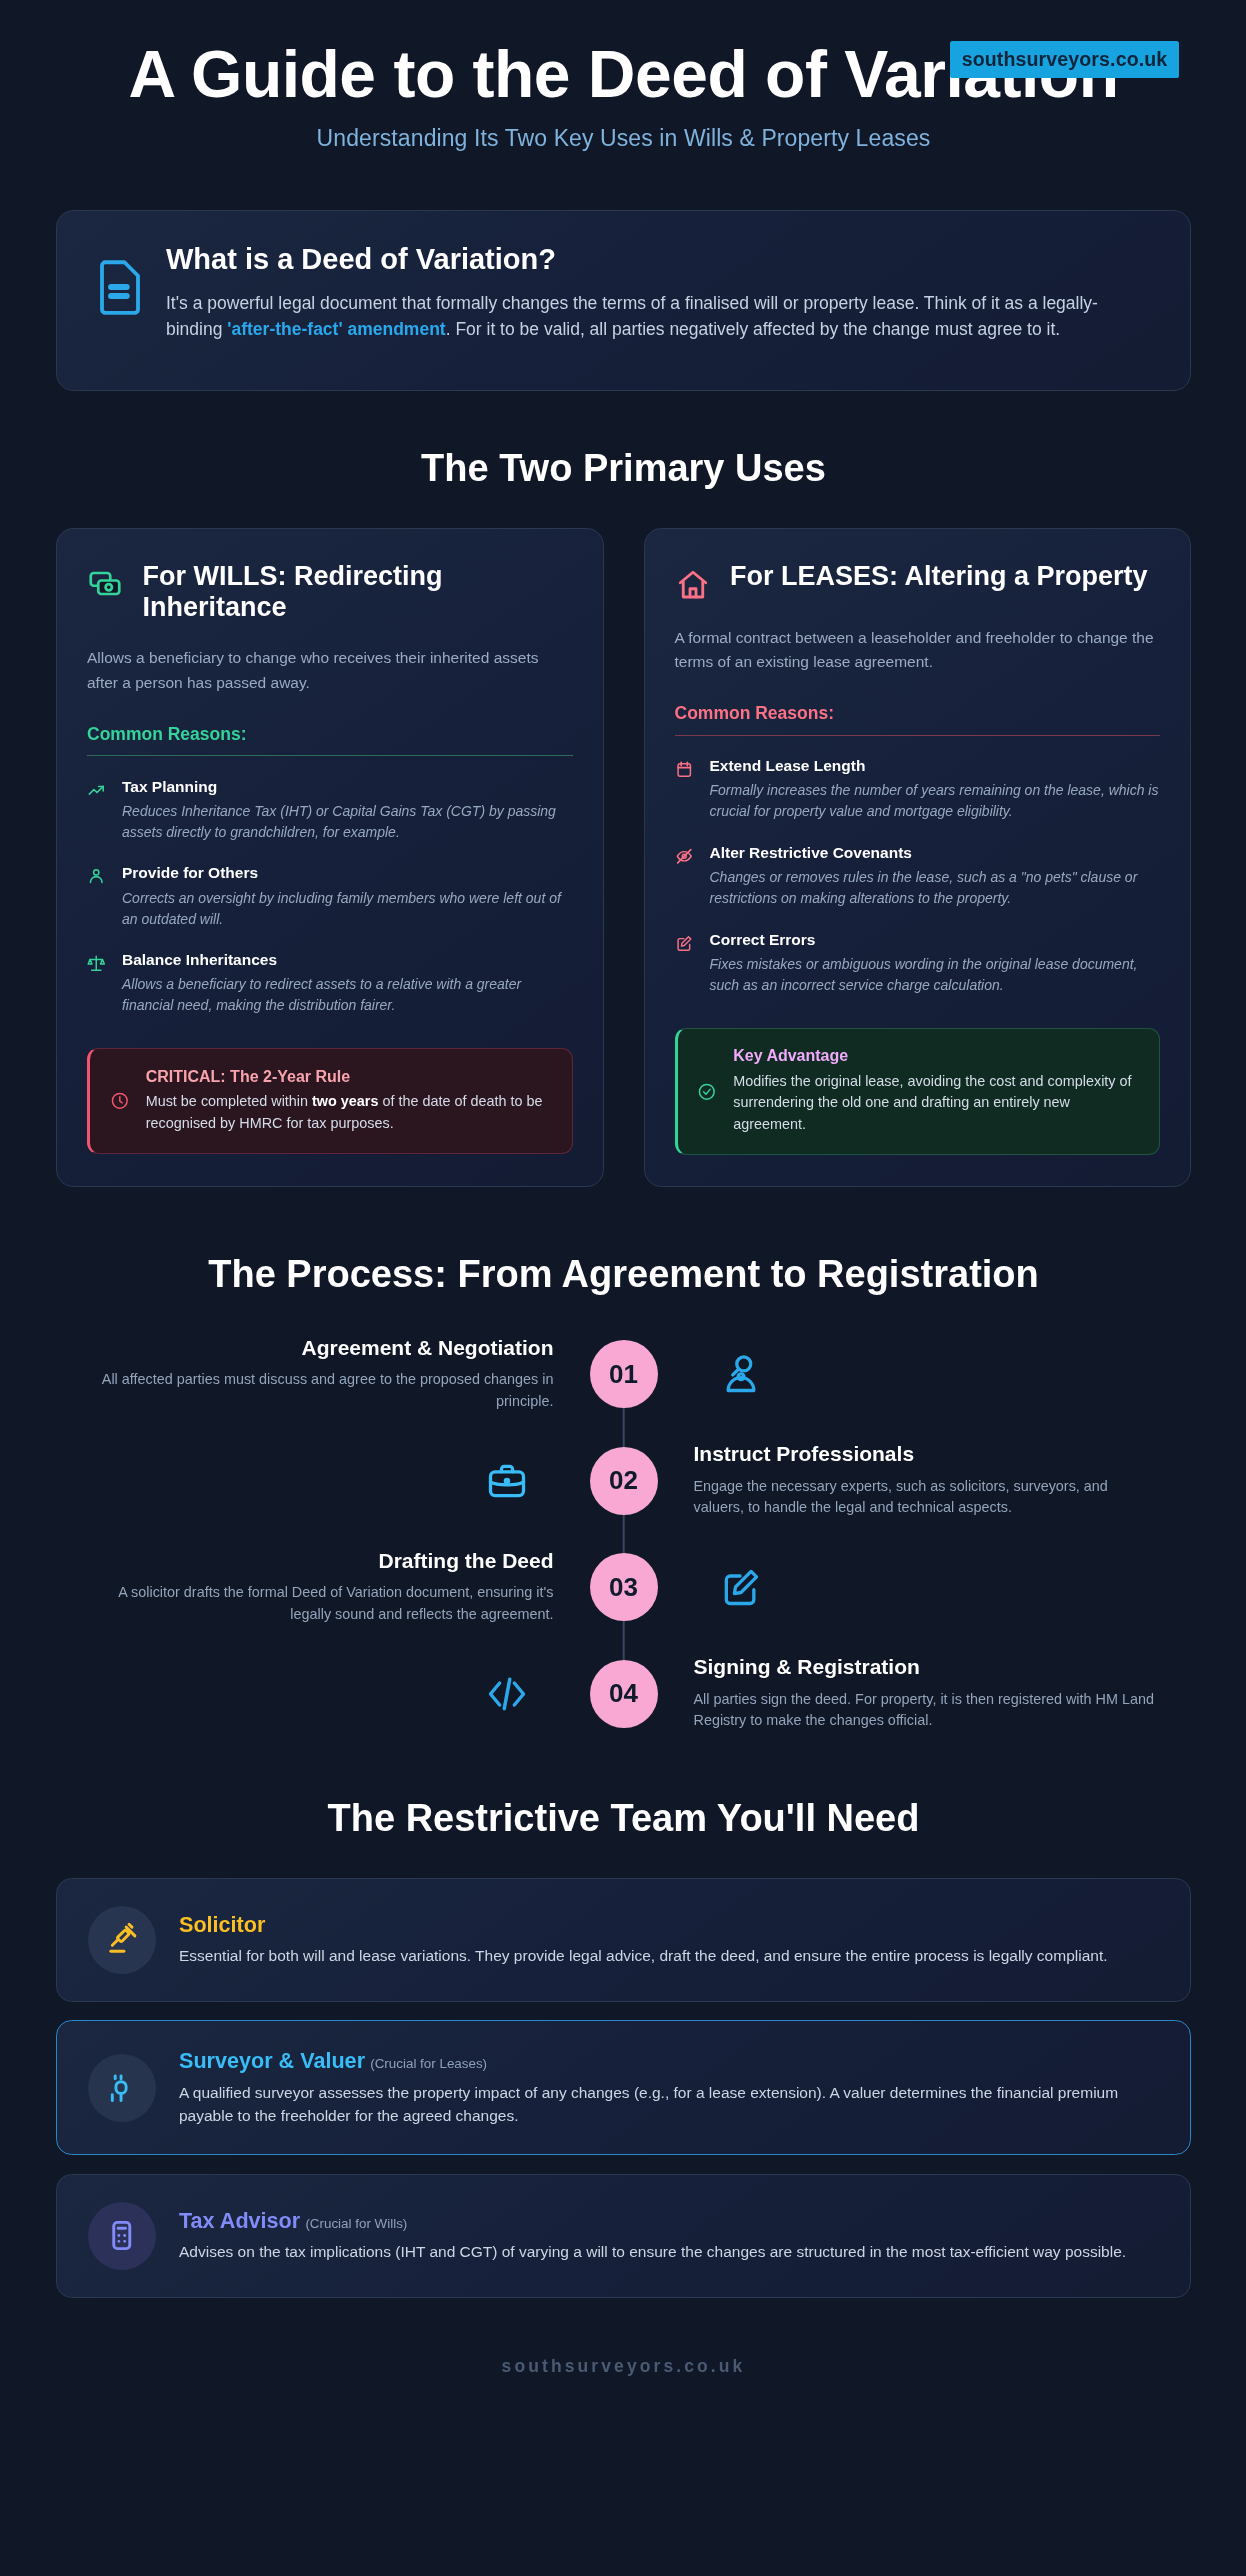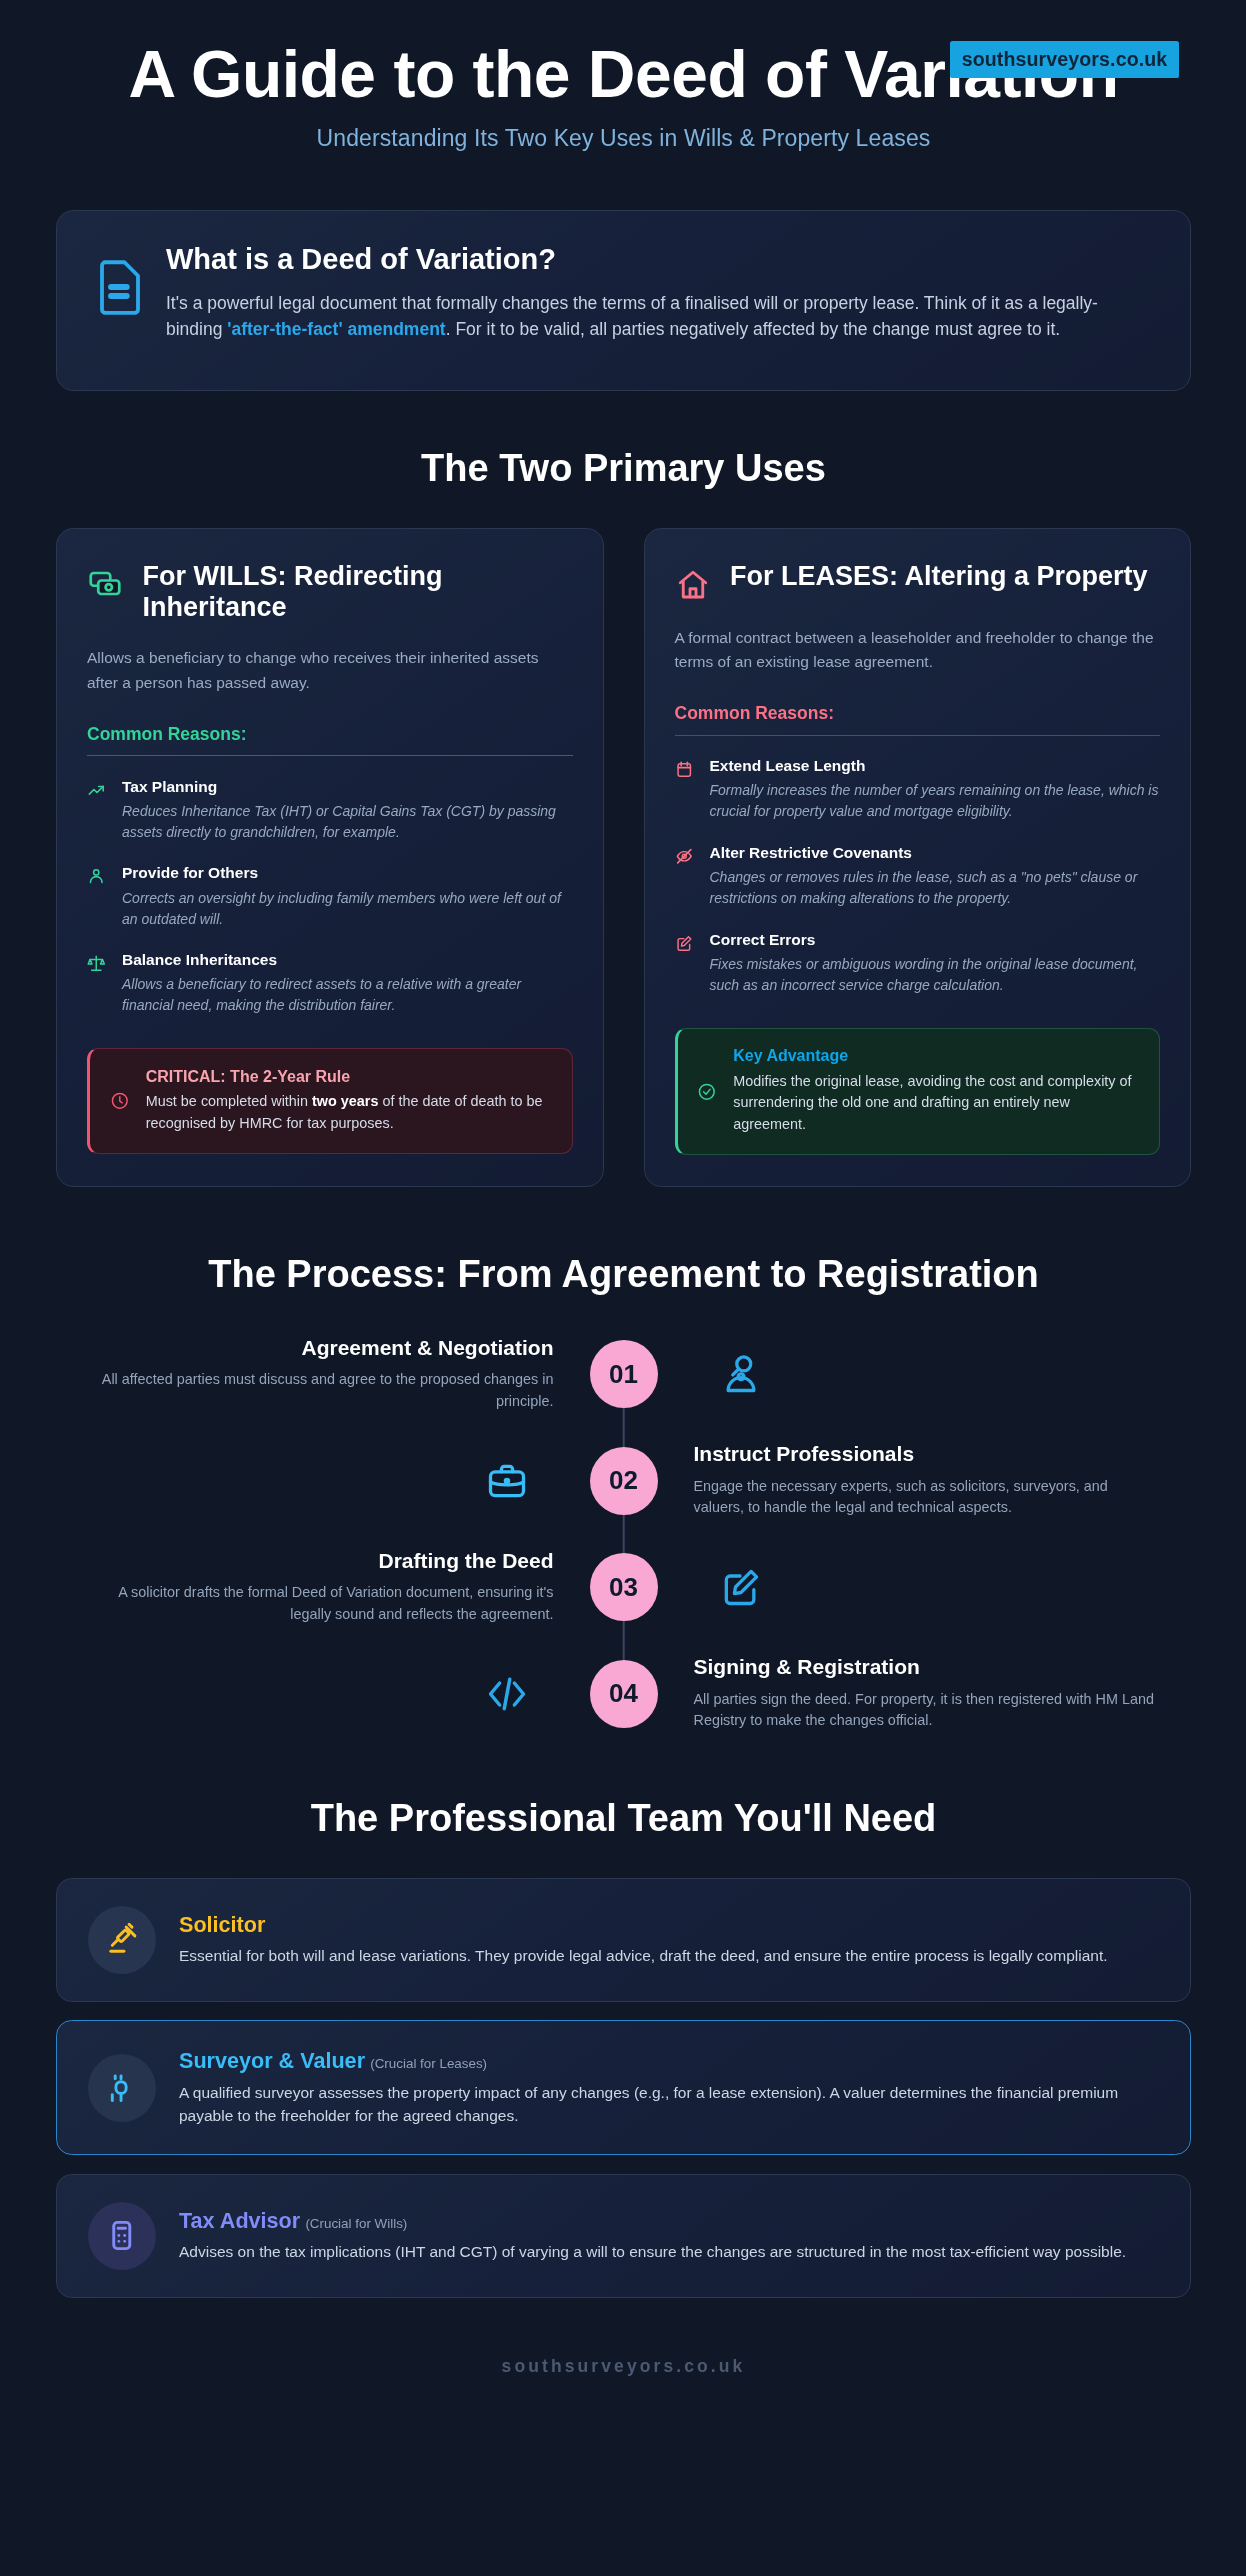--- a/index.html
+++ b/index.html
@@ -90,21 +90,21 @@
   .alert{
     margin-top:auto;
     display:flex;gap:15.5px;align-items:center;
     border-radius:11.3px;padding:18.5px 19.6px;
   }
   .alert.red{background:#2b1620;border:0.5px solid #5d2738;border-left:3.1px solid #f2556e;}
   .alert.green{background:#102b22;border:0.5px solid #1f5340;border-left:3.1px solid #34d399;}
   .alert-ico{flex:0 0 20.6px;}
   .alert-t{font-size:16px;font-weight:700;margin-bottom:5.2px;}
   .alert.red .alert-t{color:#f9a3ad;}
-  .alert.green .alert-t{color:#0ea5e9;}
+  .alert.green .alert-t{color:#f0abfc;}
   .alert-d{font-size:14.4px;line-height:1.5;color:#d5dde9;}
   .alert-d b{color:#ffffff;font-weight:700;}
   .spacer-top{margin-top:32px;}
 
   
   .timeline{margin-top:40px;position:relative;}
   .tl-line{
     position:absolute;left:50%;transform:translateX(-50%);
     top:20.6px;bottom:20.6px;width:2.6px;background:#3a4762;
   }
@@ -388,21 +388,21 @@
         </svg>
       </div>
       <div class="tl-num">04</div>
       <div class="tl-text right">
         <div class="tl-t">Signing &amp; Registration</div>
         <div class="tl-d">All parties sign the deed. For property, it is then registered with HM Land Registry to make the changes official.</div>
       </div>
     </div>
   </div>
 
-  <h2 class="sec-h team">The Professional Team You'll Need</h2>
+  <h2 class="sec-h team">The Restrictive Team You'll Need</h2>
 
   <div class="team">
 
     <div class="card team-card">
       <div class="team-av gold">
         <svg width="35" height="35" viewBox="0 0 24 24" fill="none" stroke="#fbbf24" stroke-width="2" stroke-linecap="round" stroke-linejoin="round">
           <path d="M4 20h9"></path>
             <path d="M14.5 3.5l6 6"></path>
             <path d="M16.5 1.5l2 2"></path>
           <rect x="8.5" y="7.5" width="8" height="4" rx="1" transform="rotate(-45 12.5 9.5)"></rect>

